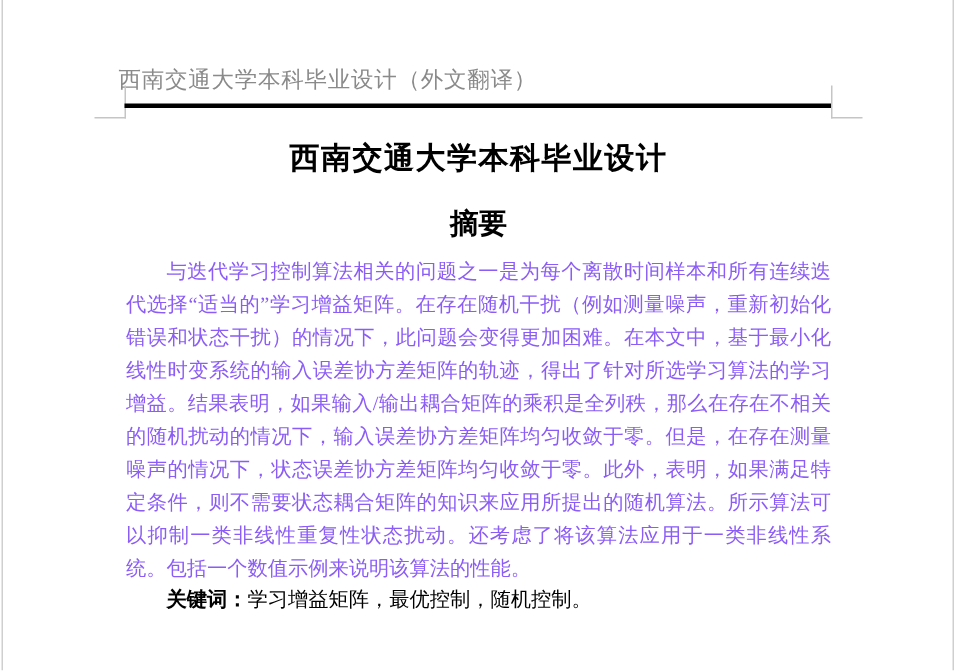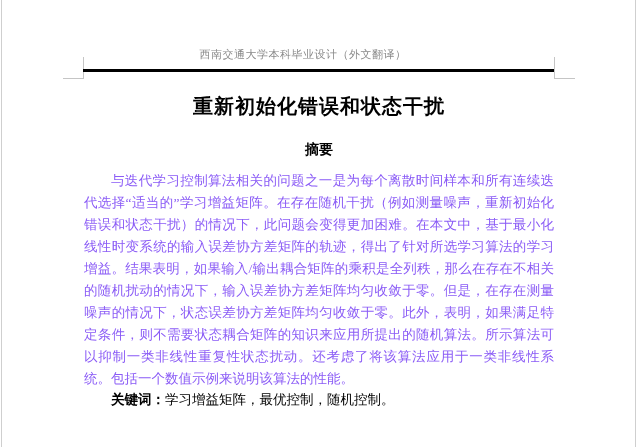--- a/index.html
+++ b/index.html
@@ -24,24 +24,23 @@
     bottom: 0;
     width: 1px;
     background: #cfcfcf;
   }
   .page-edge-left  { left: 1px; }
   .page-edge-right { left: 635px; }
 
   .header-title {
     position: absolute;
     top: 46px;
-    left: 68px;
+    left: 79px;
     width: 470px;
-    text-align: center;
-    font-size: 11px;
+    font-size: 15px;
     line-height: 17px;
     color: #8a8a8a;
     letter-spacing: 0.5px;
     white-space: nowrap;
   }
   .header-rule {
     position: absolute;
     top: 69px;
     left: 83px;
     width: 471px;
@@ -76,21 +75,21 @@
     font-weight: bold;
     letter-spacing: 1px;
     white-space: nowrap;
   }
   .abstract-heading {
     position: absolute;
     top: 139px;
     left: 84px;
     width: 470px;
     text-align: center;
-    font-size: 14px;
+    font-size: 19px;
     line-height: 22px;
     font-weight: bold;
   }
   .abstract-paragraph {
     position: absolute;
     top: 170px;
     left: 84px;
     width: 470px;
     font-size: 13.5px;
     line-height: 22px;
@@ -120,21 +119,21 @@
   <div class="page-edge page-edge-left"></div>
   <div class="page-edge page-edge-right"></div>
 
   <div class="header-title">西南交通大学本科毕业设计（外文翻译）</div>
 
   <div class="boundary-mark boundary-mark-left"></div>
   <div class="boundary-mark boundary-mark-right"></div>
 
   <div class="header-rule"></div>
 
-  <div class="doc-title">重新初始化错误和状态干扰</div>
+  <div class="doc-title">西南交通大学本科毕业设计</div>
 
   <div class="abstract-heading">摘要</div>
 
   <div class="abstract-paragraph">与迭代学习控制算法相关的问题之一是为每个离散时间样本和所有连续迭代选择“适当的”学习增益矩阵。在存在随机干扰（例如测量噪声，重新初始化错误和状态干扰）的情况下，此问题会变得更加困难。在本文中，基于最小化线性时变系统的输入误差协方差矩阵的轨迹，得出了针对所选学习算法的学习增益。结果表明，如果输入/输出耦合矩阵的乘积是全列秩，那么在存在不相关的随机扰动的情况下，输入误差协方差矩阵均匀收敛于零。但是，在存在测量噪声的情况下，状态误差协方差矩阵均匀收敛于零。此外，表明，如果满足特定条件，则不需要状态耦合矩阵的知识来应用所提出的随机算法。所示算法可以抑制一类非线性重复性状态扰动。还考虑了将该算法应用于一类非线性系统。包括一个数值示例来说明该算法的性能。</div>
 
   <div class="keywords-line"><span class="keywords-label">关键词：</span><span class="keywords-text">学习增益矩阵，最优控制，随机控制。</span></div>
 
 </div>
 
 </body></html>

